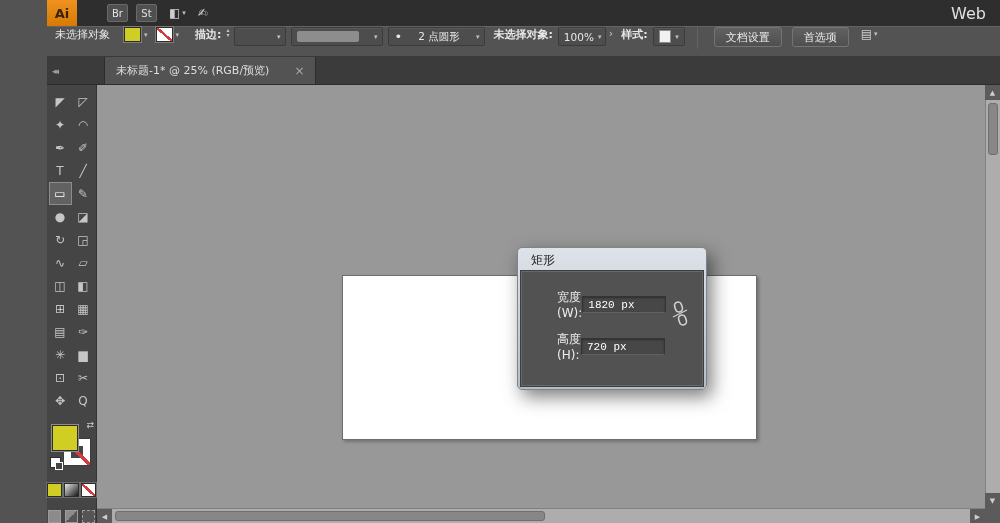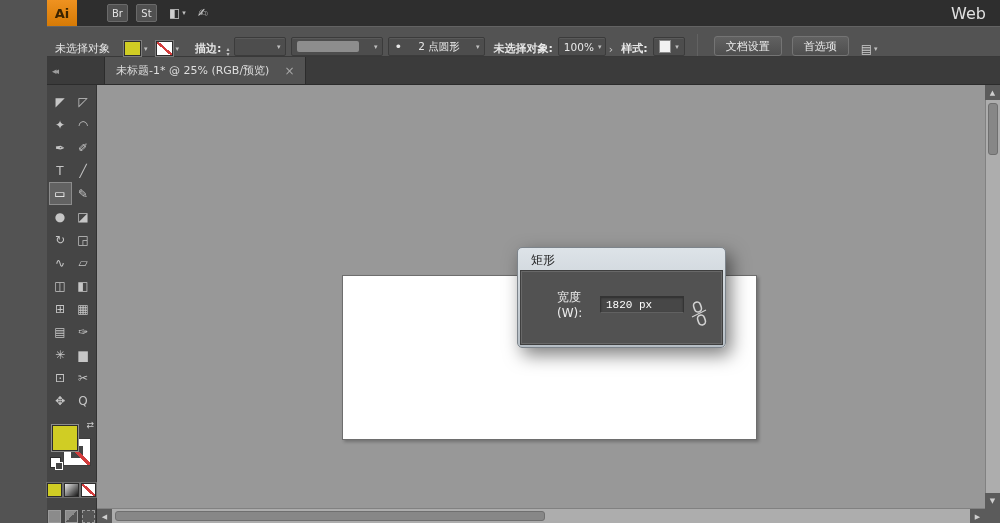--- a/index.html
+++ b/index.html
@@ -13,41 +13,41 @@
   .menus { display:flex; align-items:center; height:100%; margin-left:8px; }
   .menu-item { padding:0 10px; line-height:26px; cursor:default; }
   .appbar-icons { display:flex; align-items:center; margin-left:22px; }
   .mini-btn { width:21px; height:18px; background:#505050; border:1px solid #6a6a6a; border-radius:2px; font-size:10px; color:#e2e2e2; display:grid; place-items:center; margin-left:8px; }
   .icon-group { display:flex; align-items:center; margin-left:12px; color:#cfcfcf; font-size:12px; gap:2px; }
   .dd { font-size:7px; color:#c0c0c0; }
   .spacer { flex:1; }
   .workspace { font-size:16px; color:#e0e0e0; padding-right:14px; }
 
   
-  .controlbar { height:31px; background:#535353; border-top:1px solid #636363; border-bottom:1px solid #393939; display:flex; align-items:flex-end; font-size:11px; color:#e6e6e6; padding:0 8px; }
+  .controlbar { height:31px; background:#535353; border-top:1px solid #636363; border-bottom:1px solid #393939; display:flex; align-items:flex-start; font-size:11px; color:#e6e6e6; padding:0 8px; }
   .status { margin-right:14px; }
   .swatch-group { display:flex; align-items:center; margin-right:8px; gap:3px; }
   .swatch { width:17px; height:15px; border:1px solid #2d2d2d; box-shadow:0 0 0 1px #7d7d7d; display:inline-block; }
   .swatch.fill { background:#d0cd24; }
   .swatch.none { background:#fff linear-gradient(to top right, transparent 44%, #d23c3c 44%, #d23c3c 56%, transparent 56%); }
   .label { margin-left:8px;font-weight:bold; }
   .stepper { display:flex; flex-direction:column; justify-content:center; line-height:5px; font-size:6px; color:#c3c3c3; margin-left:5px; }
   .dropdown { height:19px; display:inline-flex; align-items:center; justify-content:space-between; gap:4px; padding:0 5px; background:#4d4d4d; border:1px solid #3b3b3b; border-radius:2px; box-shadow:inset 0 1px 0 rgba(255,255,255,.08); color:#e8e8e8; margin-left:5px; font-size:10.5px; }
   .w52 { width:52px; } .w92 { width:92px; } .w96 { width:97px; } .w48 { width:48px; } .w34 { width:32px; }
   .preview-bar { width:62px; height:11px; background:#8d8d8d; border-radius:2px; }
   .bullet { font-size:13px; line-height:10px; }
   .chev { color:#c9c9c9; font-size:11px; margin-left:3px; }
   .style-chip { width:13px; height:13px; background:#f2f2f2; border:1px solid #8a8a8a; display:inline-block; }
   .sep { width:1px; height:22px; background:#404040; border-right:1px solid #626262; margin:0 6px 0 12px; }
   .bar-btn { height:20px; padding:0 11px; border-radius:3px; border:1px solid #747474; background:linear-gradient(#616161,#4f4f4f); color:#ebebeb; font-size:11px; margin-left:10px; font-family:inherit; cursor:pointer; }
 
   
   .tabbar { height:28px; background:#3b3b3b; display:flex; align-items:stretch; border-bottom:1px solid #2c2c2c; }
   .tab-left { width:57px; display:flex; align-items:center; padding-left:5px; color:#9d9d9d; font-size:9px; letter-spacing:-2px; }
-  .tab { display:flex; align-items:center; gap:15px; padding:0 11px; background:#535353; border-left:1px solid #2c2c2c; border-right:1px solid #2c2c2c; font-size:11px; color:#dedede;text-align:right; }
+  .tab { display:flex; align-items:center; gap:25px; padding:0 11px; background:#535353; border-left:1px solid #2c2c2c; border-right:1px solid #2c2c2c; font-size:11px; color:#dedede;text-align:right; }
   .tab-close { color:#a8a8a8; font-size:12px; cursor:pointer; }
 
   
   .main { display:flex; height:438px; }
   .toolbar { width:50px; background:#454545; border-right:1px solid #333; display:flex; flex-direction:column; align-items:center; padding-top:5px; position:relative; }
   .tool-grid { display:grid; grid-template-columns:23px 23px; }
   .tool { height:23px; display:flex; align-items:center; justify-content:center; color:#c6c6c6; font-size:12px; cursor:pointer; }
   .tool.selected { background:#626262; box-shadow:inset 0 0 0 1px #8c8c8c; color:#ffffff; }
 
   .fs-cluster { position:relative; width:44px; height:46px; margin-top:11px; align-self:flex-start; margin-left:3px; }
@@ -77,21 +77,21 @@
   .vscroll { position:absolute; top:0; right:0; bottom:15px; width:15px; background:#adadad; border-left:1px solid #818181; }
   .hscroll { position:absolute; left:0; right:15px; bottom:0; height:15px; background:#adadad; border-top:1px solid #818181; }
   .sarrow { position:absolute; width:15px; height:15px; background:#5b5b5b; color:#cfcfcf; font-size:7px; display:grid; place-items:center; cursor:pointer; }
   .sarrow.up { top:0; right:0; } .sarrow.down { bottom:0; right:0; }
   .sarrow.left { left:0; top:0; } .sarrow.right { right:0; top:0; }
   .vthumb { position:absolute; left:2px; right:2px; top:18px; height:52px; background:#878787; border:1px solid #6f6f6f; border-radius:3px; }
   .hthumb { position:absolute; top:2px; bottom:2px; left:18px; width:430px; background:#878787; border:1px solid #6f6f6f; border-radius:3px; }
   .scorner { position:absolute; right:0; bottom:0; width:15px; height:15px; background:#5b5b5b; }
 
   
-  .dialog { position:absolute; left:517px; top:247px; width:209px; background:linear-gradient(#dde3e8,#b6bec5); border:1px solid #7d848b; border-radius:5px; box-shadow:5px 7px 18px rgba(0,0,0,.5); padding:2px; z-index:10; }
+  .dialog { position:absolute; left:517px; top:247px; width:190px; background:linear-gradient(#dde3e8,#b6bec5); border:1px solid #7d848b; border-radius:5px; box-shadow:5px 7px 18px rgba(0,0,0,.5); padding:2px; z-index:10; }
   .dialog-title { height:20px; display:flex; align-items:center; padding-left:11px; font-size:12px; color:#1b1b1b; cursor:move; }
   .dialog-body { background:#525252; border:1px solid #3f3f3f; box-shadow:inset 0 0 0 1px #686868; padding:18px 14px 24px; }
   .fields { position:relative; padding-right:24px;margin-left:22px; }
   .frow { display:flex; align-items:center; margin-bottom:11px; }
   .frow:last-of-type { margin-bottom:0; }
   .frow label { width:58px; font-size:12px; color:#ececec; }
   .field { width:84px; height:17px; background:#474747; border:1px solid #343434; border-bottom-color:#616161; color:#fff; font-size:11px; padding:0 5px; box-shadow:inset 0 1px 2px rgba(0,0,0,.35); font-family:Liberation Mono, monospace; }
   .chain { position:absolute; right:0; top:11px; cursor:pointer; }
   .dialog-buttons { display:flex; justify-content:center; gap:7px; margin-top:16px; }
   .pill { width:84px; height:23px; border-radius:12px; background:linear-gradient(#646464,#4c4c4c); border:1px solid #cfcfcf; color:#f2f2f2; font-size:12px; font-family:inherit; cursor:pointer; }
@@ -259,20 +259,24 @@
   </div>
 
   <div class="dialog">
     <div class="dialog-title">矩形</div>
     <div class="dialog-body">
       <div class="fields">
         <div class="frow">
           <label>宽度(W):</label>
           <input class="field" value="1820 px" style="">
         </div>
+        <div class="frow">
+          <label>高度(H):</label>
+          <input class="field" value="720 px" style="">
+        </div>
         <svg class="chain" width="18" height="28" viewBox="0 0 18 28">
           <g fill="none" stroke="#d2d2d2" stroke-width="1.6">
             <rect x="4" y="2" width="7" height="10" rx="3.5" transform="rotate(-18 7.5 7)"></rect>
             <rect x="8" y="15" width="7" height="10" rx="3.5" transform="rotate(-18 11.5 20)"></rect>
           </g>
           <line x1="2" y1="17" x2="16" y2="10" stroke="#d2d2d2" stroke-width="1.2"></line>
         </svg>
       </div>
     </div>
   </div>

